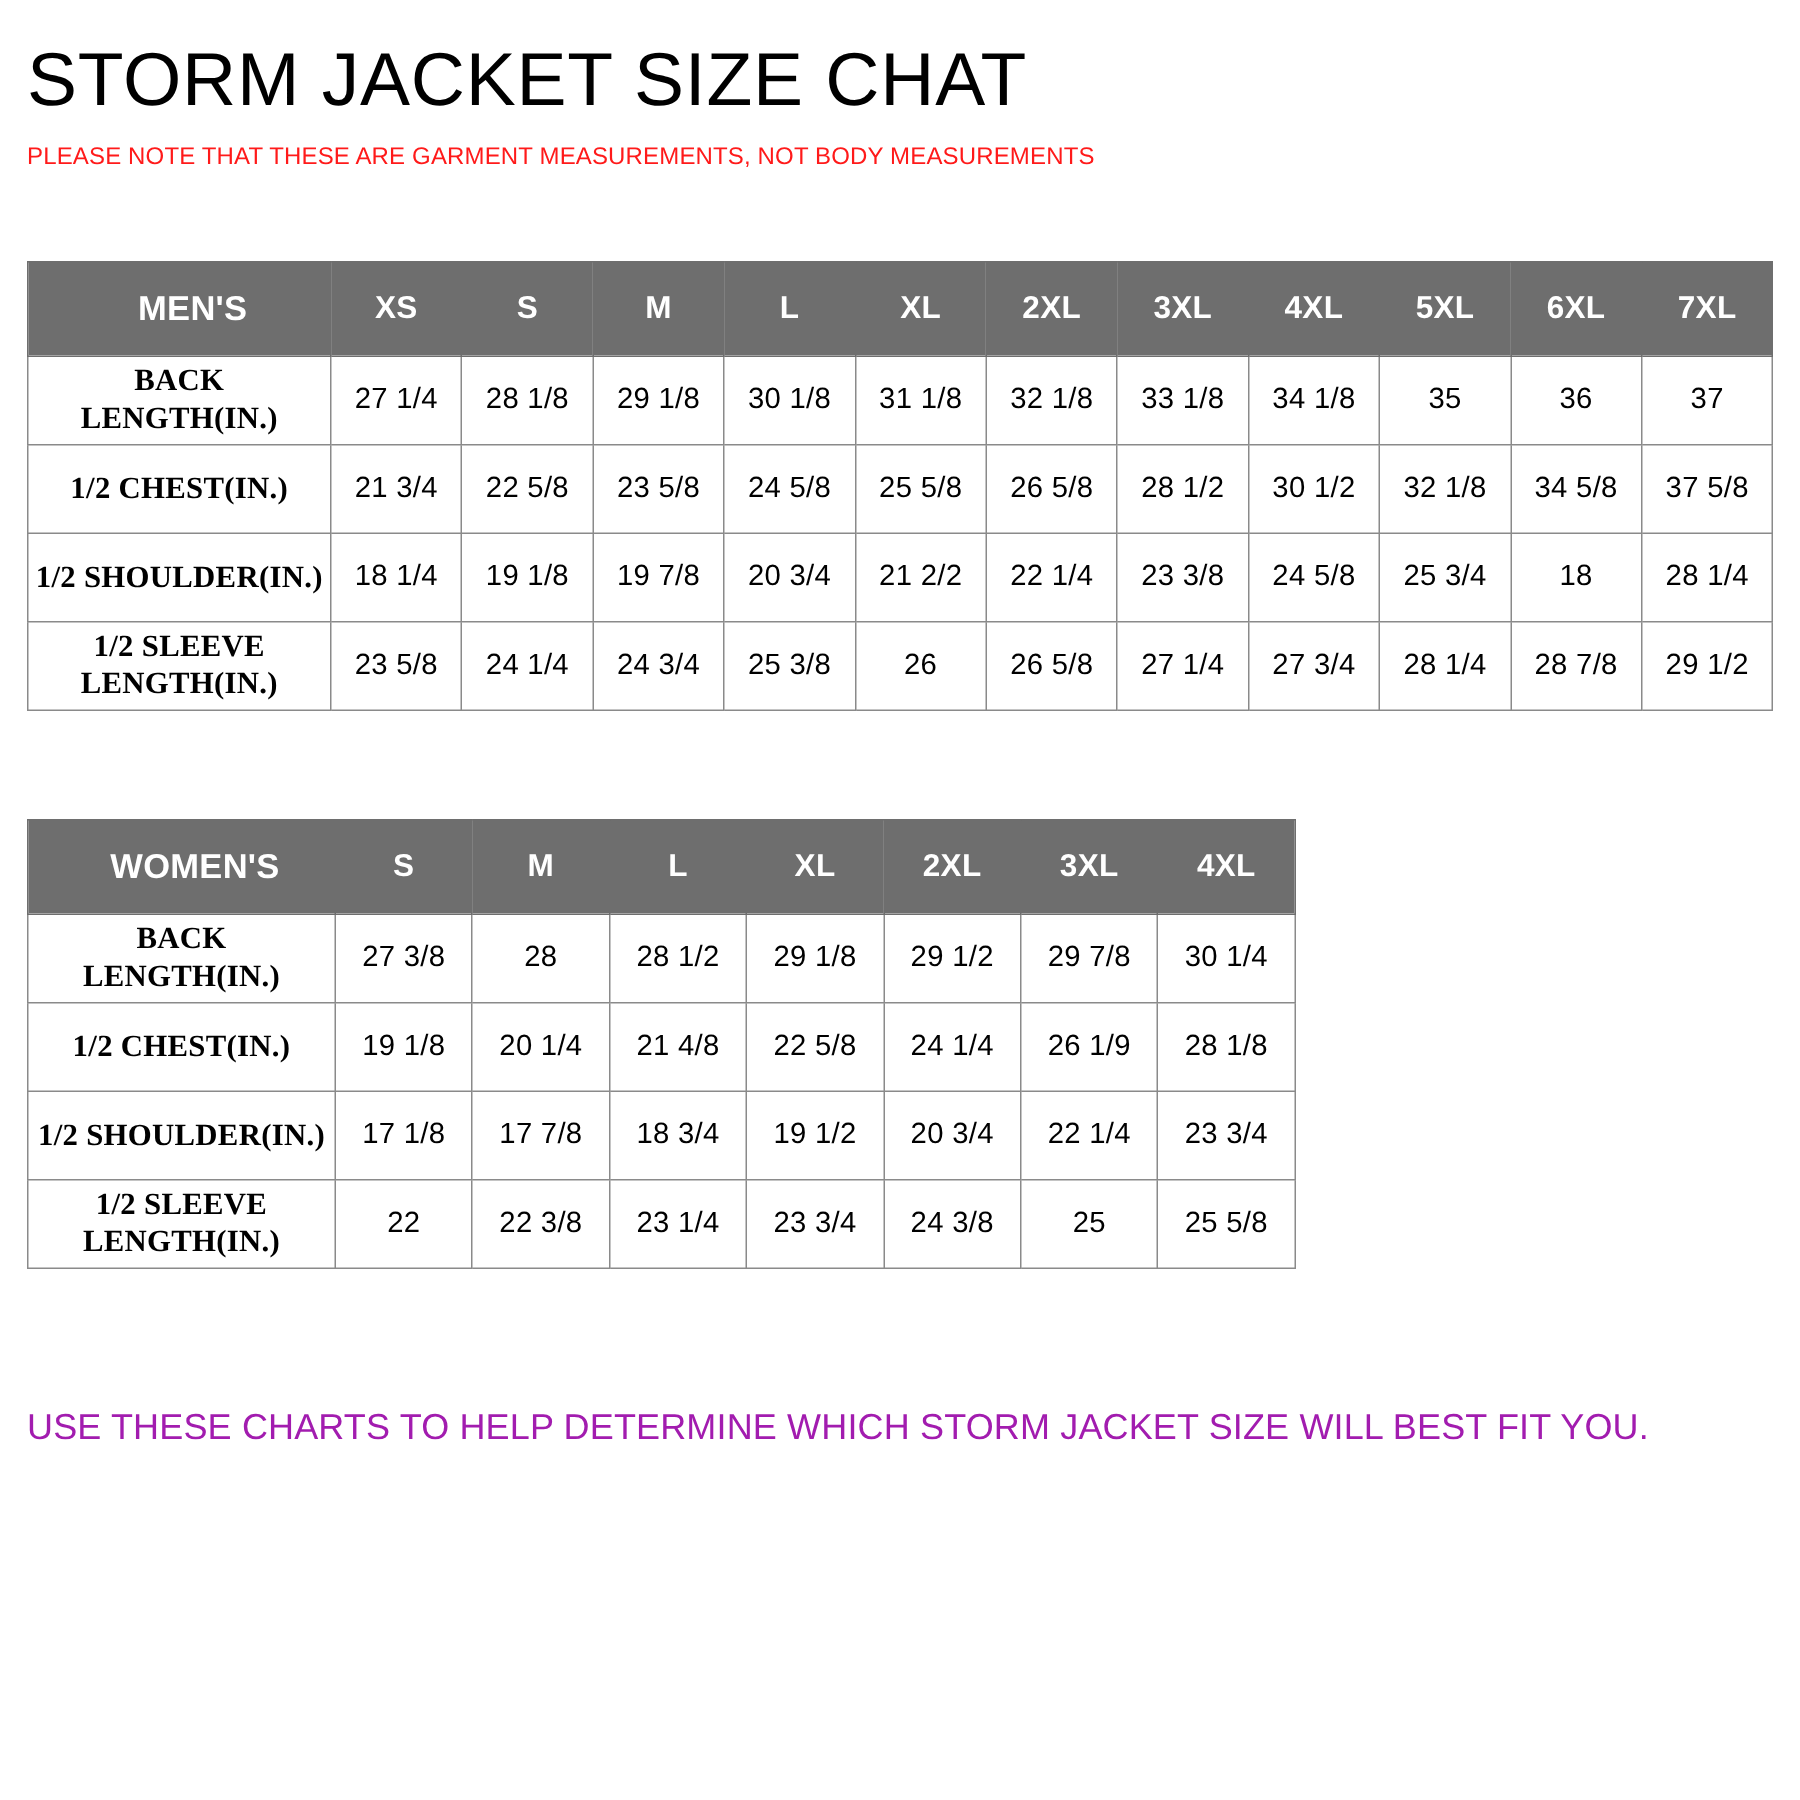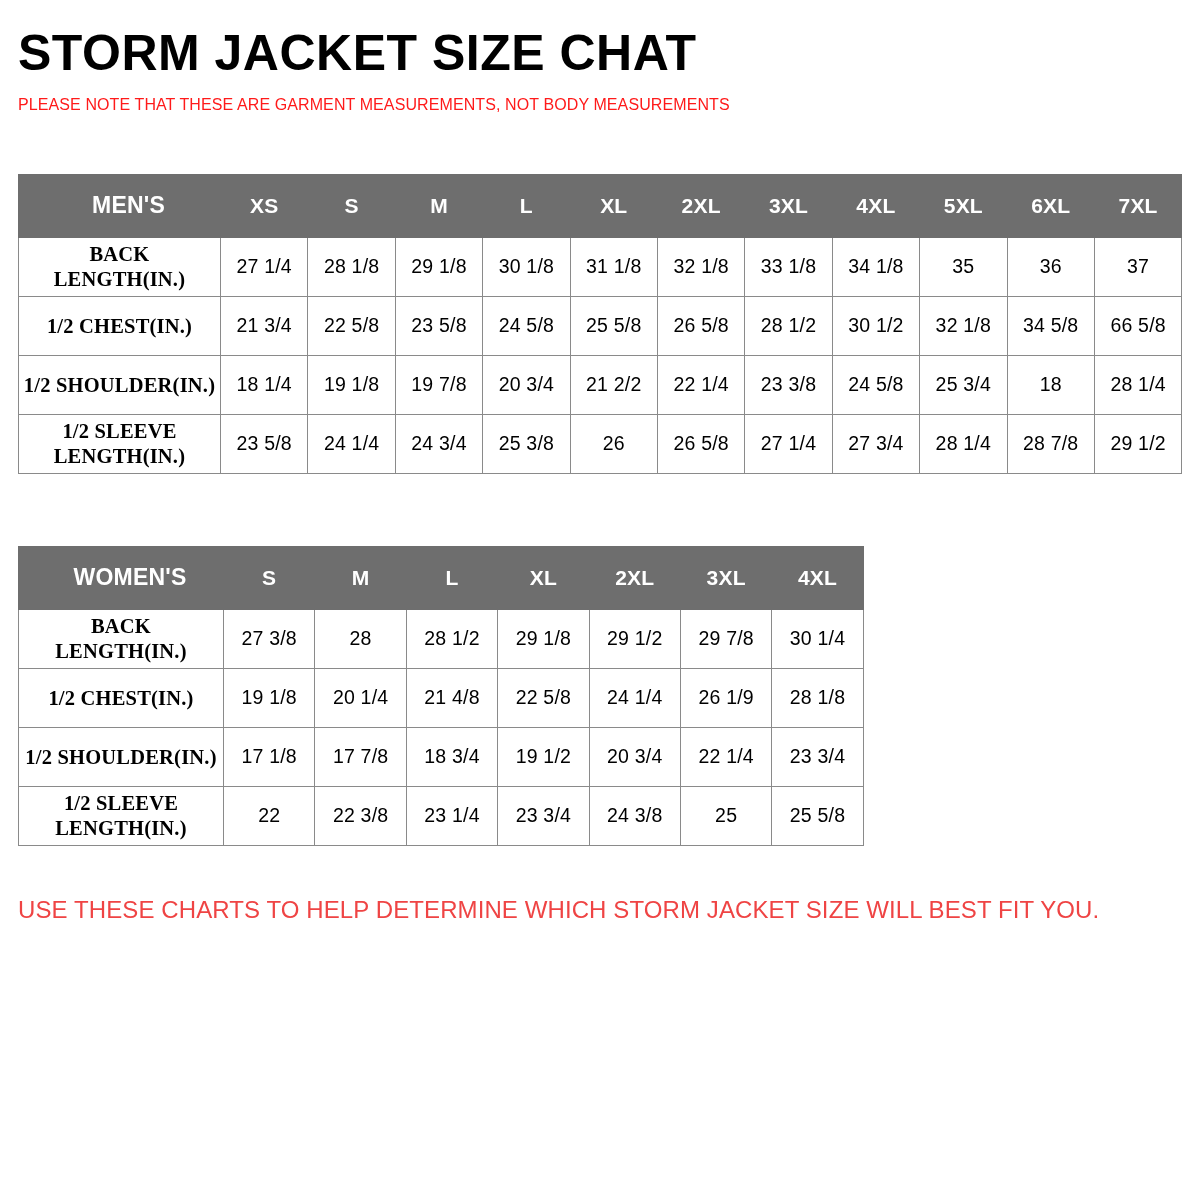--- a/index.html
+++ b/index.html
@@ -14,21 +14,21 @@
     color: #000000;
     position: relative;
     overflow: hidden;
   }
   .page {
     padding: 26px 18px 0 18px;
     box-sizing: border-box;
   }
   .title {
     font-size: 50px;
-    font-weight: bold;
+    font-weight: normal;
     letter-spacing: 0.5px;
     line-height: 1.08;
     margin: 0 0 14px 0;
     white-space: nowrap;
   }
   .note {
     color: #ff1a1a;
     font-size: 16px;
     line-height: 1.35;
     margin: 0 0 0 0;
@@ -79,24 +79,24 @@
   table.men { width: 1164px; }
   table.men col.c0 { width: 202px; }
   table.men col.cx { width: 87.4px; }
 
   
   table.women { width: 845px; }
   table.women col.c0 { width: 205px; }
   table.women col.cx { width: 91.4px; }
 
   .footer-note {
-    color: #ef4444;
+    color: #a21caf;
     font-size: 24px;
     letter-spacing: 0.1px;
-    margin-top: 50px;
+    margin-top: 92px;
   }
   .spacer-women { margin-top: 72px; }
 </style>
 </head>
 <body>
 
 <div class="page">
 
   <h1 class="title">STORM JACKET SIZE CHAT</h1>
 
@@ -154,21 +154,21 @@
             <td>21 3/4</td>
             <td>22 5/8</td>
             <td>23 5/8</td>
             <td>24 5/8</td>
             <td>25 5/8</td>
             <td>26 5/8</td>
             <td>28 1/2</td>
             <td>30 1/2</td>
             <td>32 1/8</td>
             <td>34 5/8</td>
-            <td>66 5/8</td>
+            <td>37 5/8</td>
           </tr>
           <tr>
             <td class="rowhead"><span>1/2 SHOULDER(IN.)</span></td>
             <td>18 1/4</td>
             <td>19 1/8</td>
             <td>19 7/8</td>
             <td>20 3/4</td>
             <td>21 2/2</td>
             <td>22 1/4</td>
             <td>23 3/8</td>

